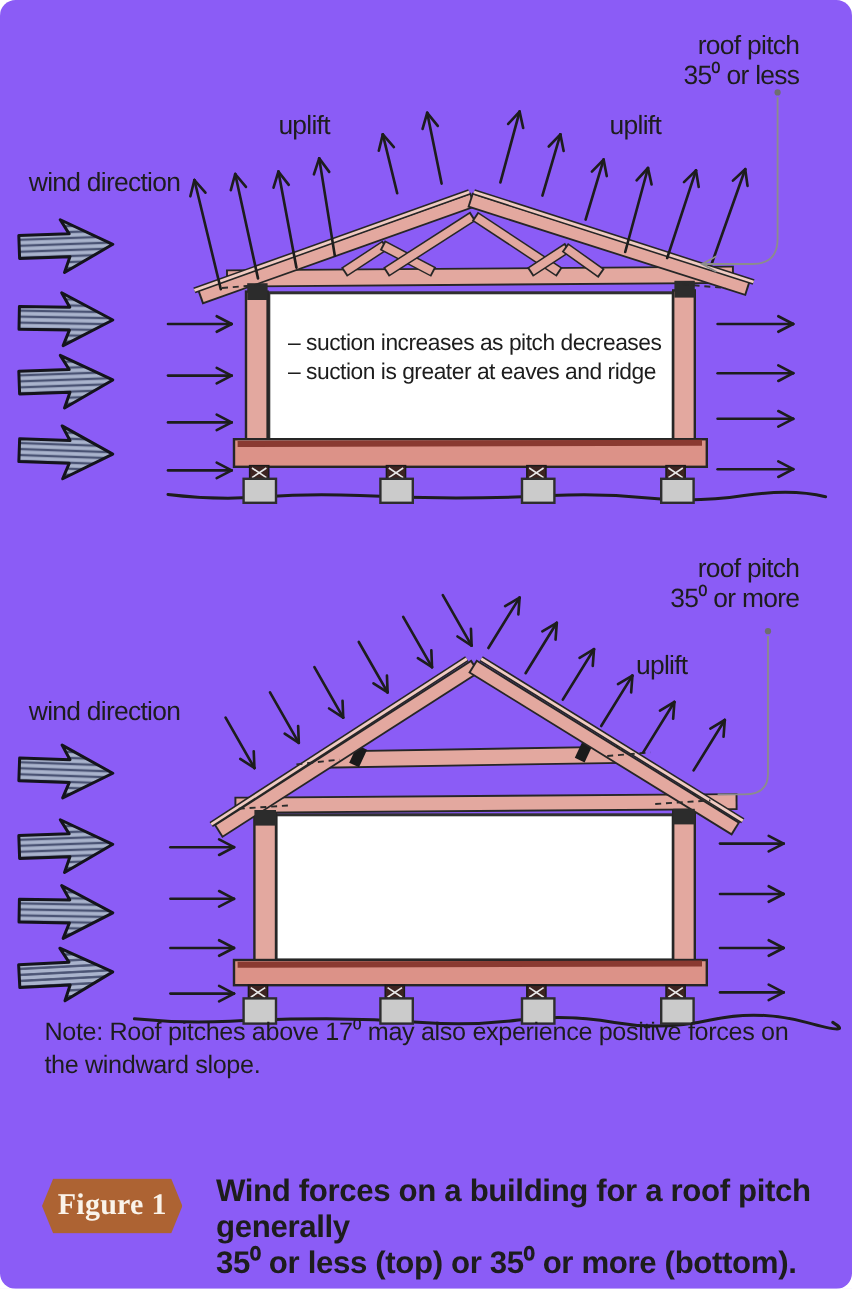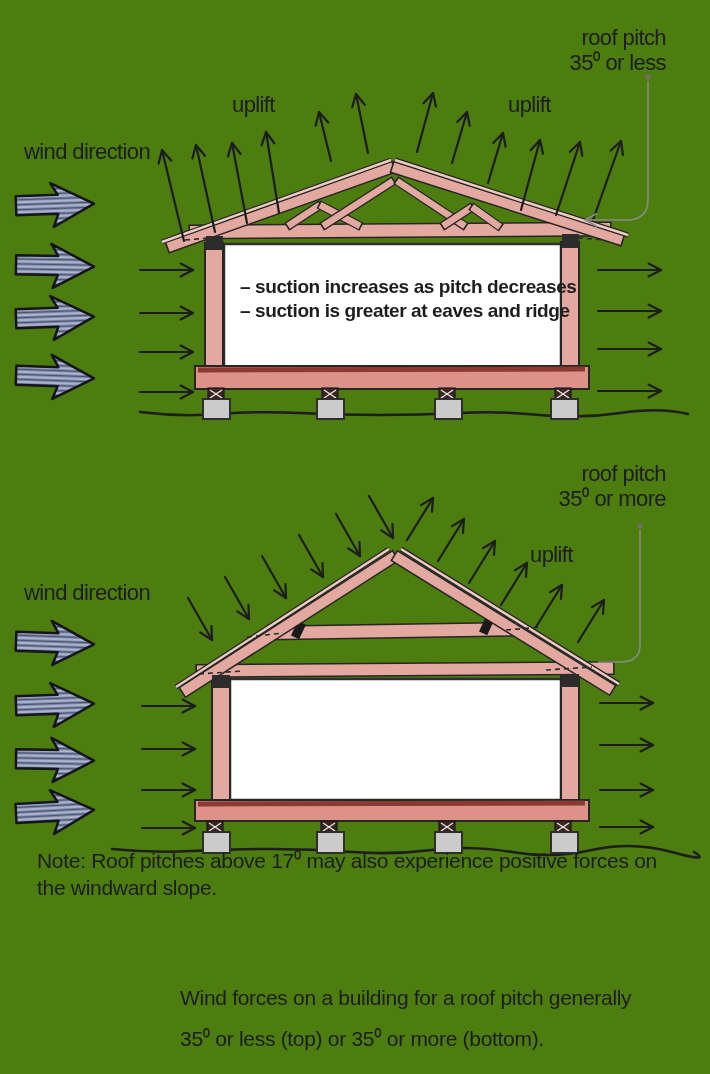--- a/index.html
+++ b/index.html
@@ -1,33 +1,33 @@
 <!DOCTYPE html>
 <html><head>
 <meta charset="utf-8">
 <style>
   html,body{margin:0;padding:0;background:#ffffff;}
-  .canvas{position:relative;width:710px;height:1074px;background:#4d7c0f;overflow:hidden;
-          font-family:"Liberation Sans",sans-serif;}
+  .canvas{position:relative;width:710px;height:1074px;background:#8b5cf6;overflow:hidden;
+          font-family:"Liberation Sans",sans-serif;border-radius:13px;}
   svg#art{position:absolute;left:0;top:0;}
   .lbl{position:absolute;font:22px/25px "Liberation Sans",sans-serif;color:#1d1d1d;
        letter-spacing:-0.6px;white-space:pre-line;}
   .right{text-align:right;}
   .interior-notes{font-size:19px;line-height:24px;letter-spacing:-0.4px;}
   .note{font-size:21px;line-height:27px;letter-spacing:-0.3px;}
-  .caption{font-weight:normal;font-size:21px;line-height:41px;letter-spacing:-0.3px;}
+  .caption{font-weight:bold;font-size:26px;line-height:30px;letter-spacing:-0.3px;}
   .badge{position:absolute;display:flex;align-items:center;justify-content:center;
          clip-path:polygon(0% 50%, 8% 0%, 92% 0%, 100% 50%, 92% 100%, 8% 100%);
          color:#faf3ea;font:bold 25px "Liberation Serif",serif;letter-spacing:0.2px;}
   
   #topRoofPitch{left:500px;top:25px;width:166px;}
   #topUpliftL{left:232px;top:92px;}
   #topUpliftR{left:508px;top:92px;}
   #topWindDir{left:24px;top:139px;}
-  #interiorNotes{left:240px;top:275px;font-weight:bold;}
+  #interiorNotes{left:240px;top:275px;}
   #botRoofPitch{left:500px;top:461px;width:166px;}
   #botUplift{left:530px;top:542px;}
   #botWindDir{left:24px;top:580px;}
   #noteText{left:37px;top:847px;width:662px;}
   #figBadge{left:35px;top:982px;width:117px;height:46px;}
   #figCaption{left:180px;top:977px;width:526px;}
 </style>
 </head>
 <body>
 
@@ -301,15 +301,16 @@
 –   suction is greater at eaves and ridge</div>
 
   <div class="lbl right" id="botRoofPitch">roof pitch
 35⁰ or more</div>
   <div class="lbl" id="botUplift">uplift</div>
   <div class="lbl" id="botWindDir">wind direction</div>
 
   <div class="lbl note" id="noteText">Note: Roof pitches above 17⁰ may also experience positive forces on
 the windward slope.</div>
 
+  <div class="badge" id="figBadge" style="background: rgb(173, 99, 51);">Figure 1</div>
   <div class="lbl caption" id="figCaption">Wind forces on a building for a roof pitch generally
 35⁰ or less (top) or 35⁰ or more (bottom).</div>
 </div>
 
 </body></html>

